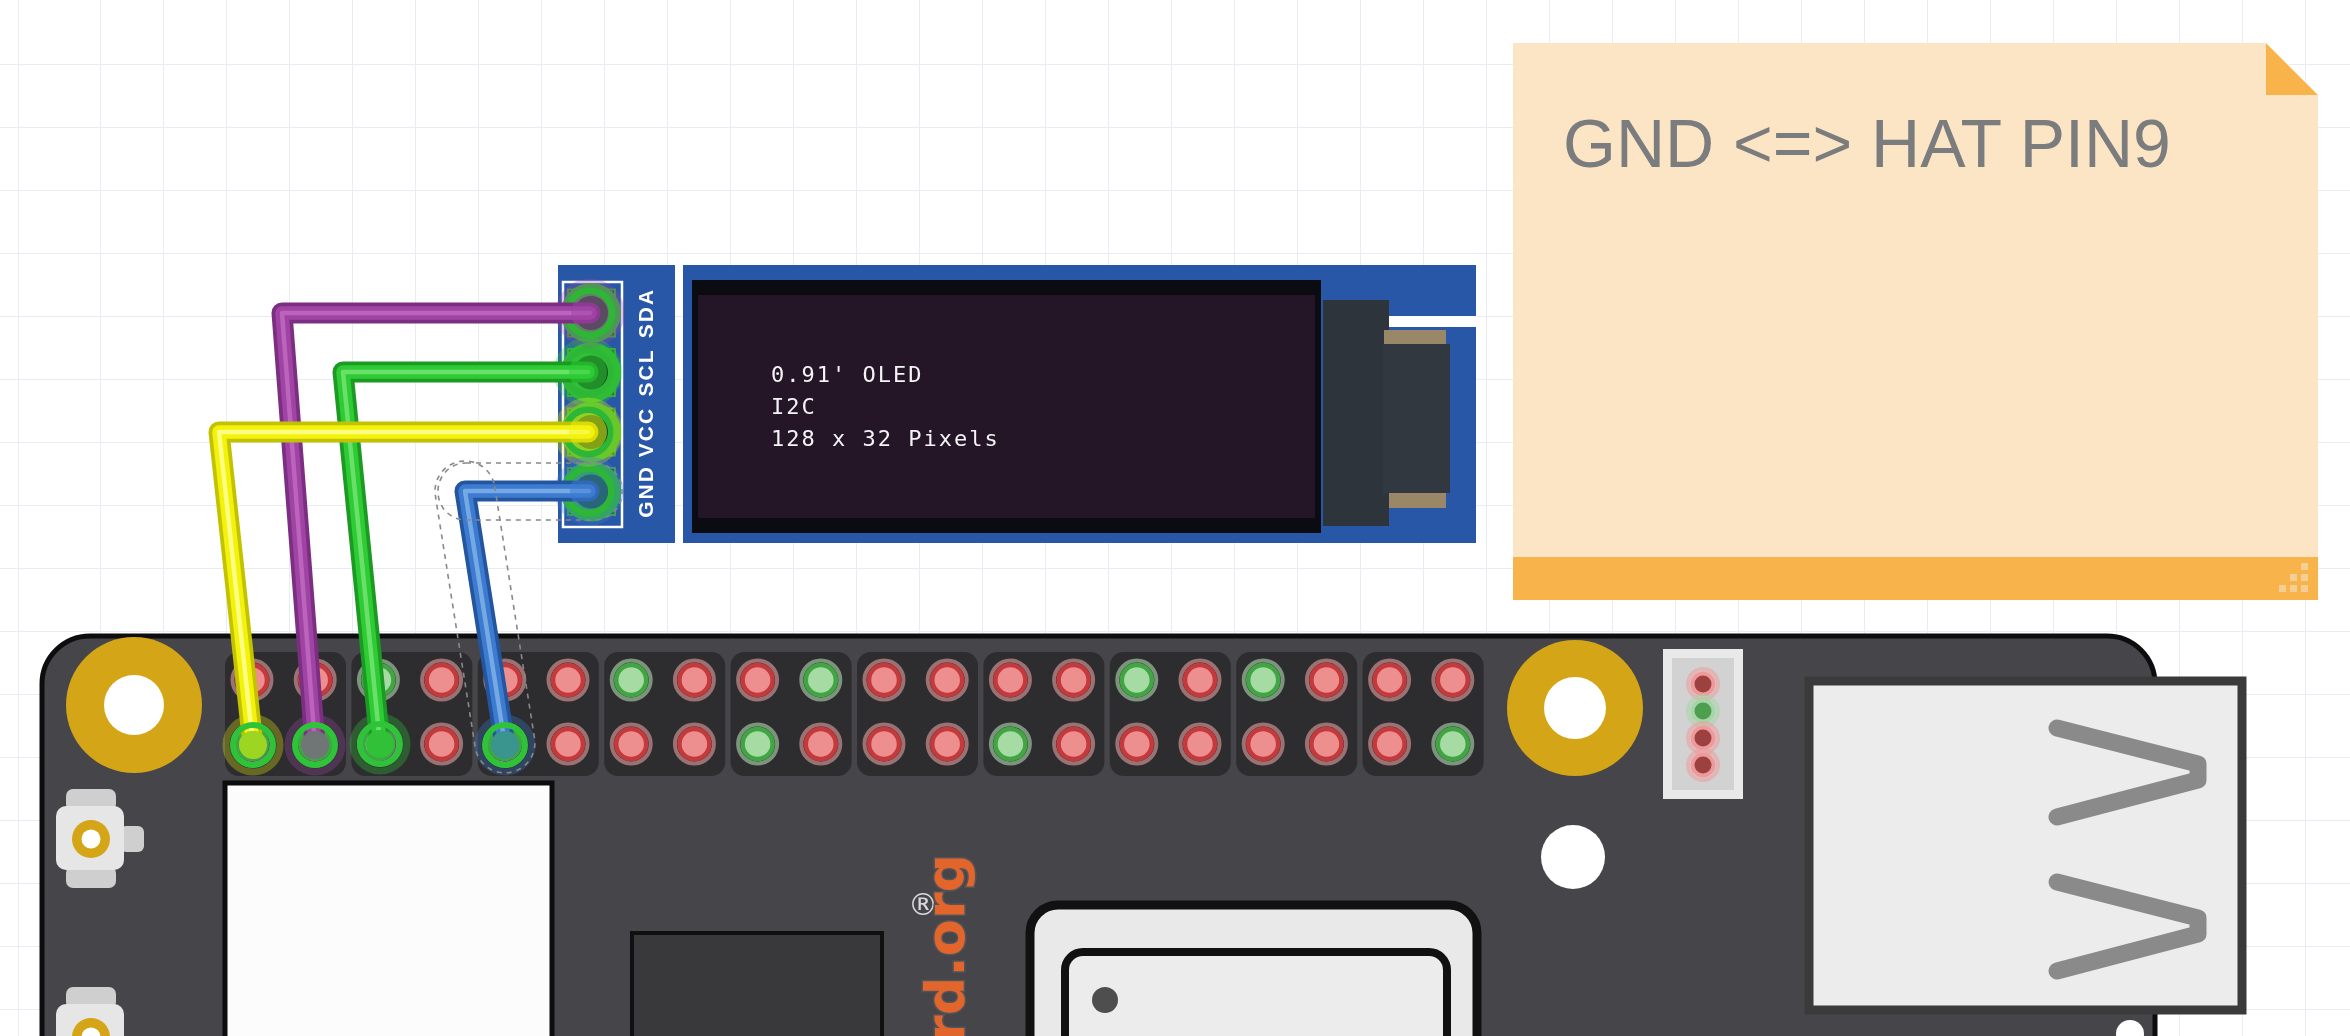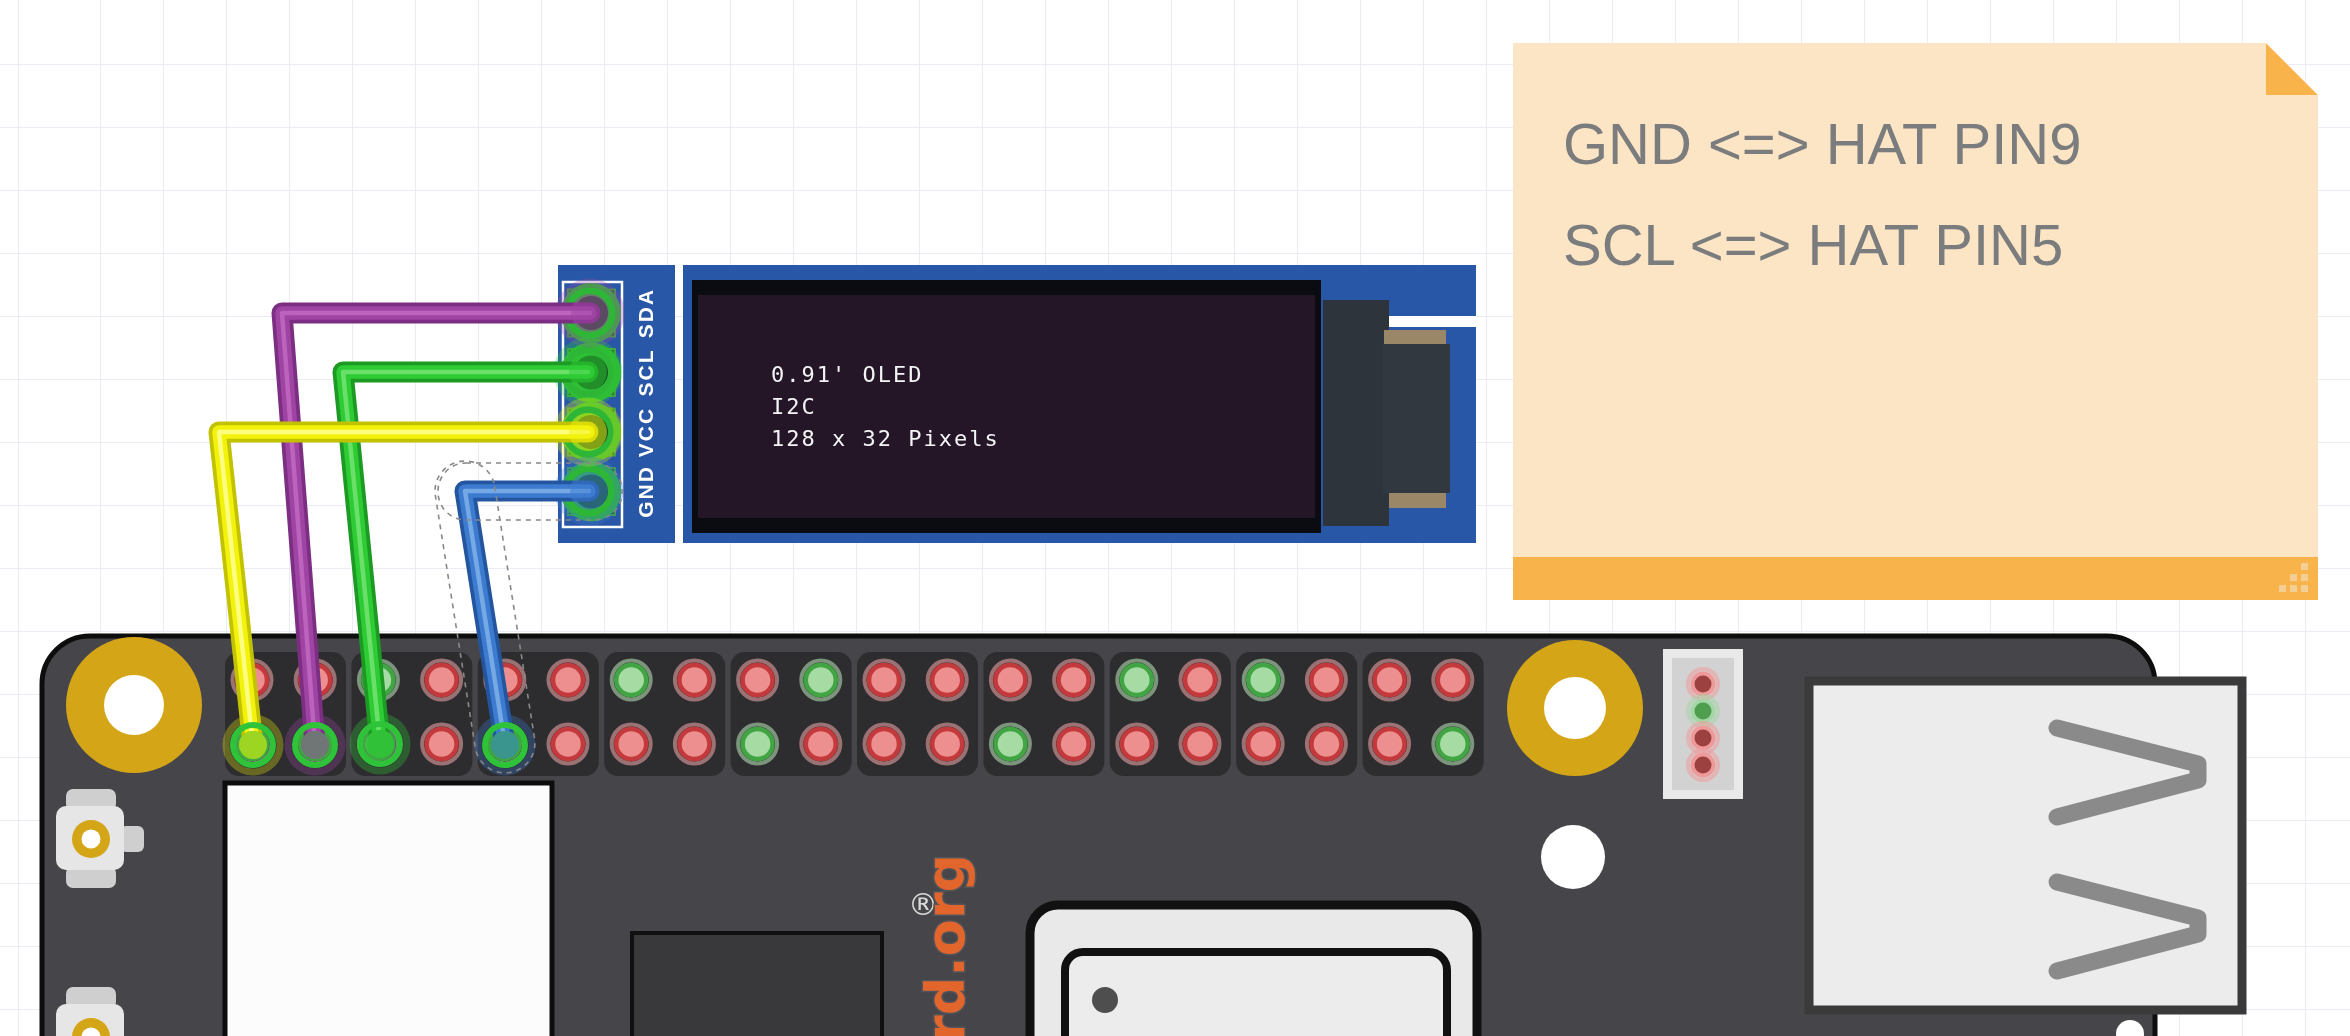--- a/index.html
+++ b/index.html
@@ -53,21 +53,21 @@
     width:52px;height:52px;
     clip-path:polygon(0 0, 100% 100%, 0 100%);
   }
   .note-bar{
     position:absolute;left:0;bottom:0;
     width:100%;height:43px;
   }
   .note-lines{position:absolute;left:50px;top:50px;right:20px;}
   .note-line{
     height:101px;line-height:101px;
-    font-size:58px;
+    font-size:68px;
     white-space:nowrap;
   }
   .note-grip{position:absolute;right:10px;bottom:8px;}
   .note-grip-row{display:flex;justify-content:flex-end;margin-top:4px;}
   .note-grip-dot{width:7px;height:7px;margin-left:4px;}
 </style>
 </head>
 <body>
 
 <div id="stage">
@@ -326,21 +326,20 @@
     <g fill="none" stroke="#888888" stroke-width="1.6" stroke-dasharray="5 5">
       <rect x="438" y="463" width="184" height="57" rx="28"></rect>
       <rect x="-30" y="-30" width="315" height="60" rx="30" transform="translate(465,491) rotate(81)"></rect>
     </g>
   </svg>
 
   <div class="note" id="note" style="background: rgb(252, 229, 196); color: rgb(122, 124, 126);">
     <div class="note-fold" id="note-fold" style="background: rgb(248, 180, 74);"></div>
     <div class="note-lines">
       <div class="note-line">GND &lt;=&gt; HAT PIN9</div>
-      <div class="note-line">SCL &lt;=&gt; HAT PIN5</div>
     </div>
     <div class="note-bar" id="note-bar" style="background: rgb(248, 180, 74);"></div>
     <div class="note-grip" id="note-grip">
         <div class="note-grip-row">
           <div class="note-grip-dot" style="background: transparent;"></div>
           <div class="note-grip-dot" style="background: transparent;"></div>
           <div class="note-grip-dot" style="background: rgb(243, 207, 150);"></div>
         </div>
         <div class="note-grip-row">
           <div class="note-grip-dot" style="background: transparent;"></div>

